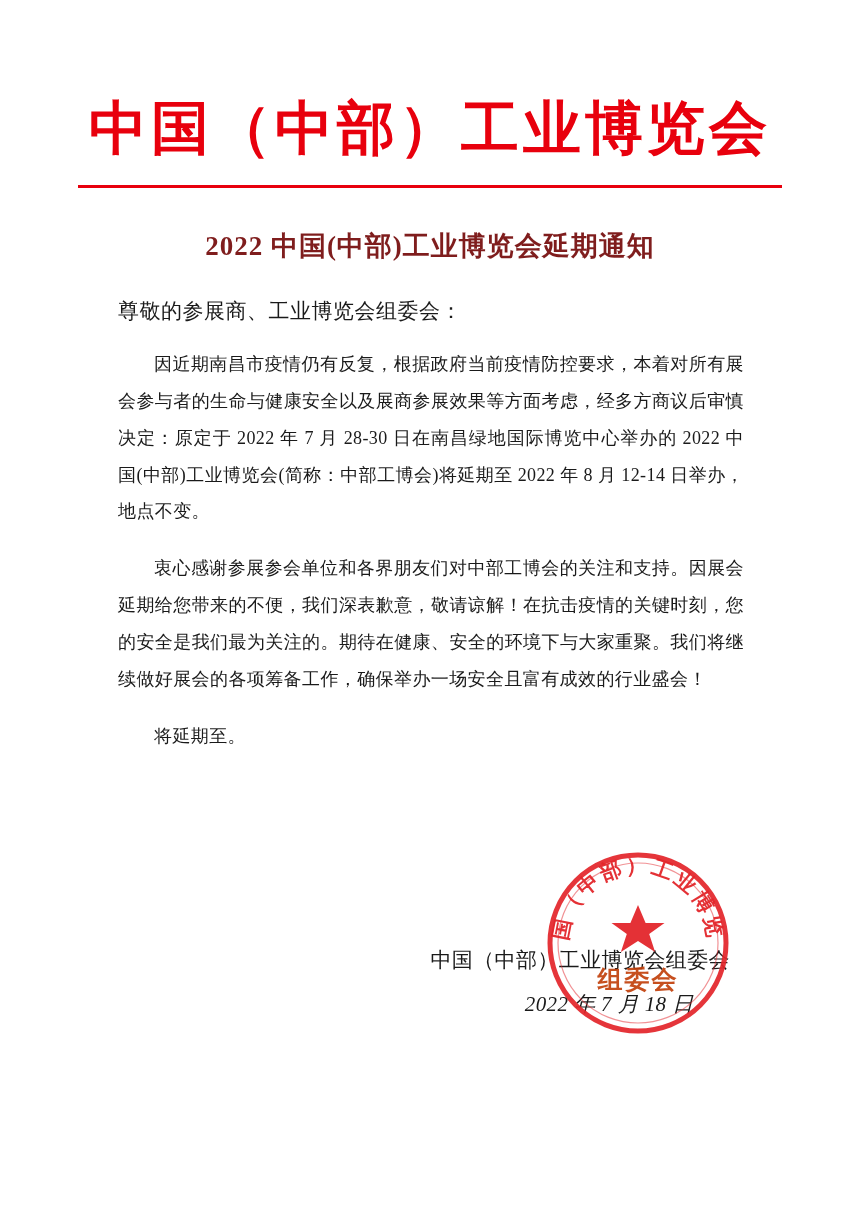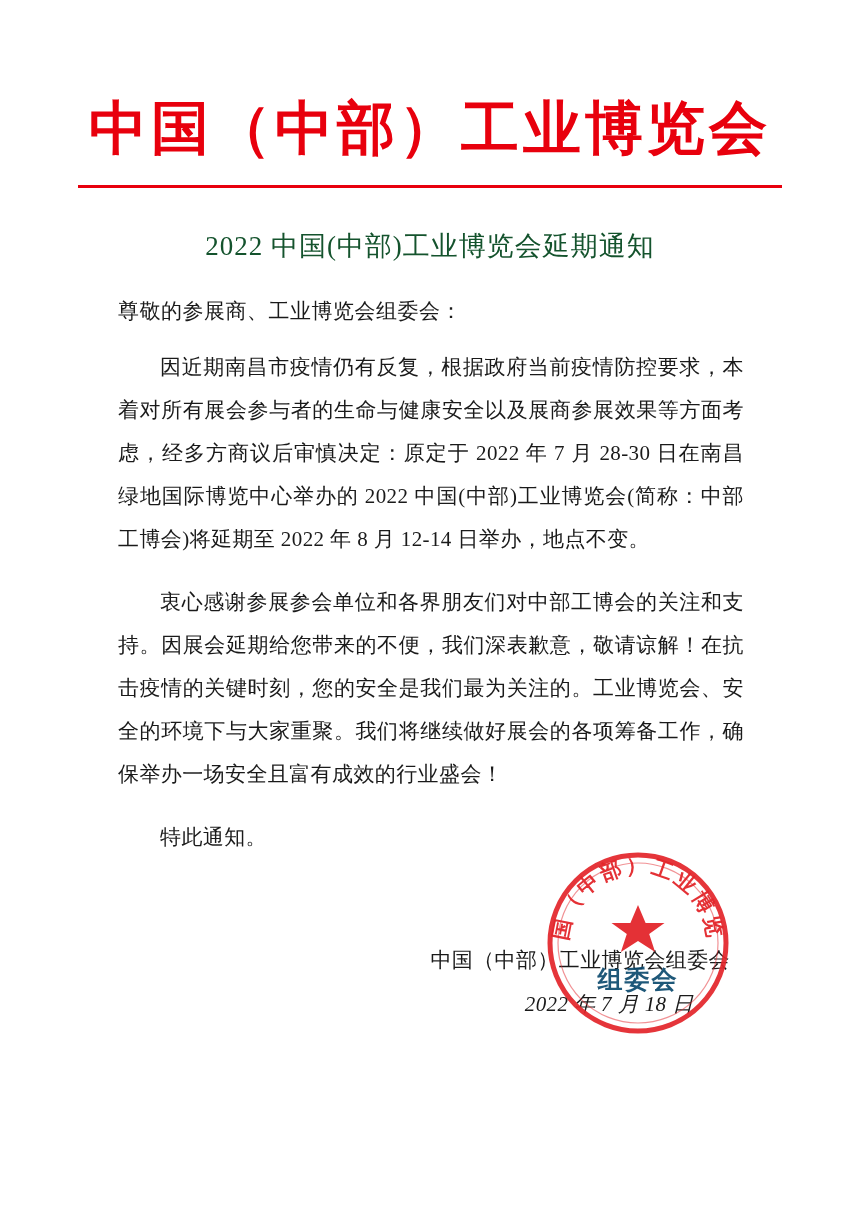--- a/index.html
+++ b/index.html
@@ -49,40 +49,40 @@
   }
 
   
   .doc-title {
     position: absolute;
     left: 0;
     top: 228px;
     width: 860px;
     text-align: center;
     font-size: 27px;
-    font-weight: normal;
+    font-weight: bold;
     letter-spacing: 1px;
-    color: #14532d;
+    color: #7f1d1d;
   }
 
   
   .body-wrap {
     position: absolute;
     left: 118px;
     top: 292px;
     width: 626px;
   }
   .salutation {
     font-size: 21px;
     line-height: 1.9;
     letter-spacing: 0.5px;
     margin-bottom: 14px;
   }
   .para {
-    font-size: 21px;
+    font-size: 18px;
     line-height: 2.05;
     letter-spacing: 0.4px;
     text-align: justify;
     text-justify: inter-ideograph;
     text-indent: 2em;
     margin: 0 0 20px 0;
   }
   .para.tight { margin-bottom: 16px; }
 
   
@@ -112,21 +112,21 @@
     pointer-events: none;
   }
   .seal svg { display: block; }
 
   .seal-center-text {
     position: absolute;
     left: 0;
     top: 118px;
     width: 196px;
     text-align: center;
-    color: #0c4a6e;
+    color: #c2410c;
     font-family: "Liberation Serif", "DejaVu Serif", serif;
     font-weight: bold;
     font-size: 25px;
     letter-spacing: 2px;
     opacity: .92;
   }
 </style>
 </head>
 <body>
 
@@ -137,23 +137,23 @@
     <div class="letterhead-rule"></div>
   </div>
 
   <div class="doc-title">2022 中国(中部)工业博览会延期通知</div>
 
   <div class="body-wrap">
     <div class="salutation">尊敬的参展商、工业博览会组委会：</div>
 
     <p class="para">因近期南昌市疫情仍有反复，根据政府当前疫情防控要求，本着对所有展会参与者的生命与健康安全以及展商参展效果等方面考虑，经多方商议后审慎决定：原定于 2022 年 7 月 28-30 日在南昌绿地国际博览中心举办的 2022 中国(中部)工业博览会(简称：中部工博会)将延期至 2022 年 8 月 12-14 日举办，地点不变。</p>
 
-    <p class="para">衷心感谢参展参会单位和各界朋友们对中部工博会的关注和支持。因展会延期给您带来的不便，我们深表歉意，敬请谅解！在抗击疫情的关键时刻，您的安全是我们最为关注的。工业博览会、安全的环境下与大家重聚。我们将继续做好展会的各项筹备工作，确保举办一场安全且富有成效的行业盛会！</p>
+    <p class="para">衷心感谢参展参会单位和各界朋友们对中部工博会的关注和支持。因展会延期给您带来的不便，我们深表歉意，敬请谅解！在抗击疫情的关键时刻，您的安全是我们最为关注的。期待在健康、安全的环境下与大家重聚。我们将继续做好展会的各项筹备工作，确保举办一场安全且富有成效的行业盛会！</p>
 
-    <p class="para tight">特此通知。</p>
+    <p class="para tight">将延期至。</p>
   </div>
 
   <div class="sign-block">
     <div class="sign-org">中国（中部）工业博览会组委会</div>
     <div class="sign-date">2022 年 7 月 18 日</div>
   </div>
 
   <div class="seal">
     <svg width="196" height="196" viewBox="0 0 196 196" xmlns="http://www.w3.org/2000/svg">
       <defs>

